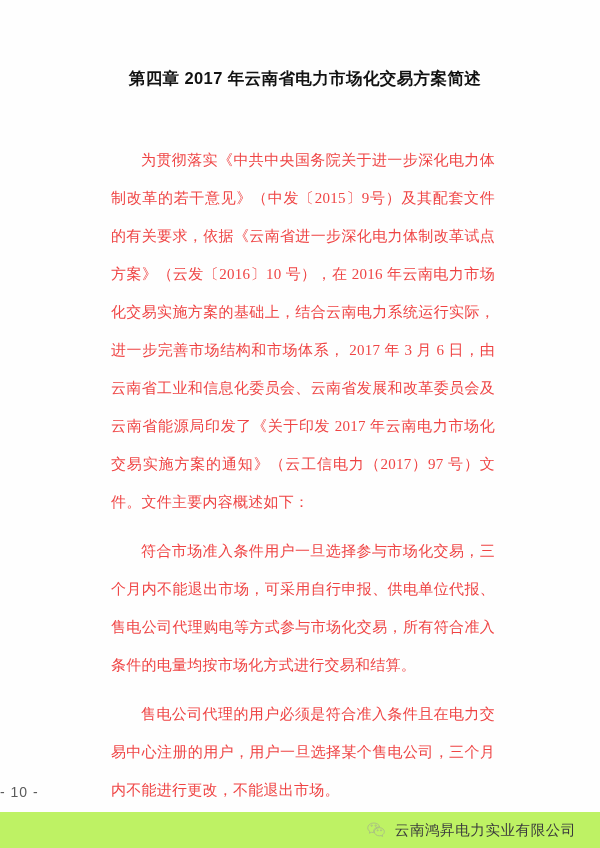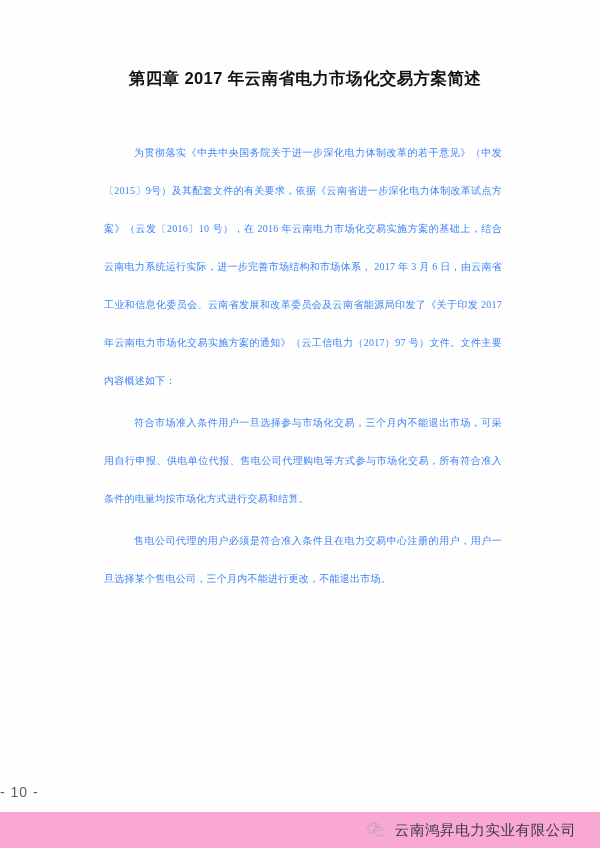--- a/index.html
+++ b/index.html
@@ -35,28 +35,28 @@
     font-family: "Liberation Sans", "DejaVu Sans", sans-serif;
     white-space: nowrap;
   }
   .body-col {
     position: absolute;
     left: 100px;
     top: 130px;
     width: 406px;
   }
   .para {
-    font-size: 10px;
-    color: #3b82f6;
+    font-size: 15px;
+    color: #ef4444;
     line-height: 38px;
     text-align: justify;
     text-align-last: left;
     text-justify: inter-character;
     letter-spacing: 0.25px;
-    margin: 4px;
+    margin: 11px;
   }
   .para.indent {
     text-indent: 30px;
   }
   .section-head {
     font-size: 15px;
     font-weight: bold;
     color: #101010;
     line-height: 26px;
     margin: 0;
@@ -79,21 +79,21 @@
     position: absolute;
     left: 0;
     top: 812px;
     width: 600px;
     height: 36px;
     display: flex;
     align-items: center;
     justify-content: flex-end;
     padding-right: 24px;
     box-sizing: border-box;
-    background: #f9a8d4;
+    background: #bef264;
   }
   .wechat-icon {
     width: 20px;
     height: 20px;
     margin-right: 9px;
     flex: 0 0 auto;
     opacity: 0.72;
   }
   .footer-text {
     font-size: 14.5px;

